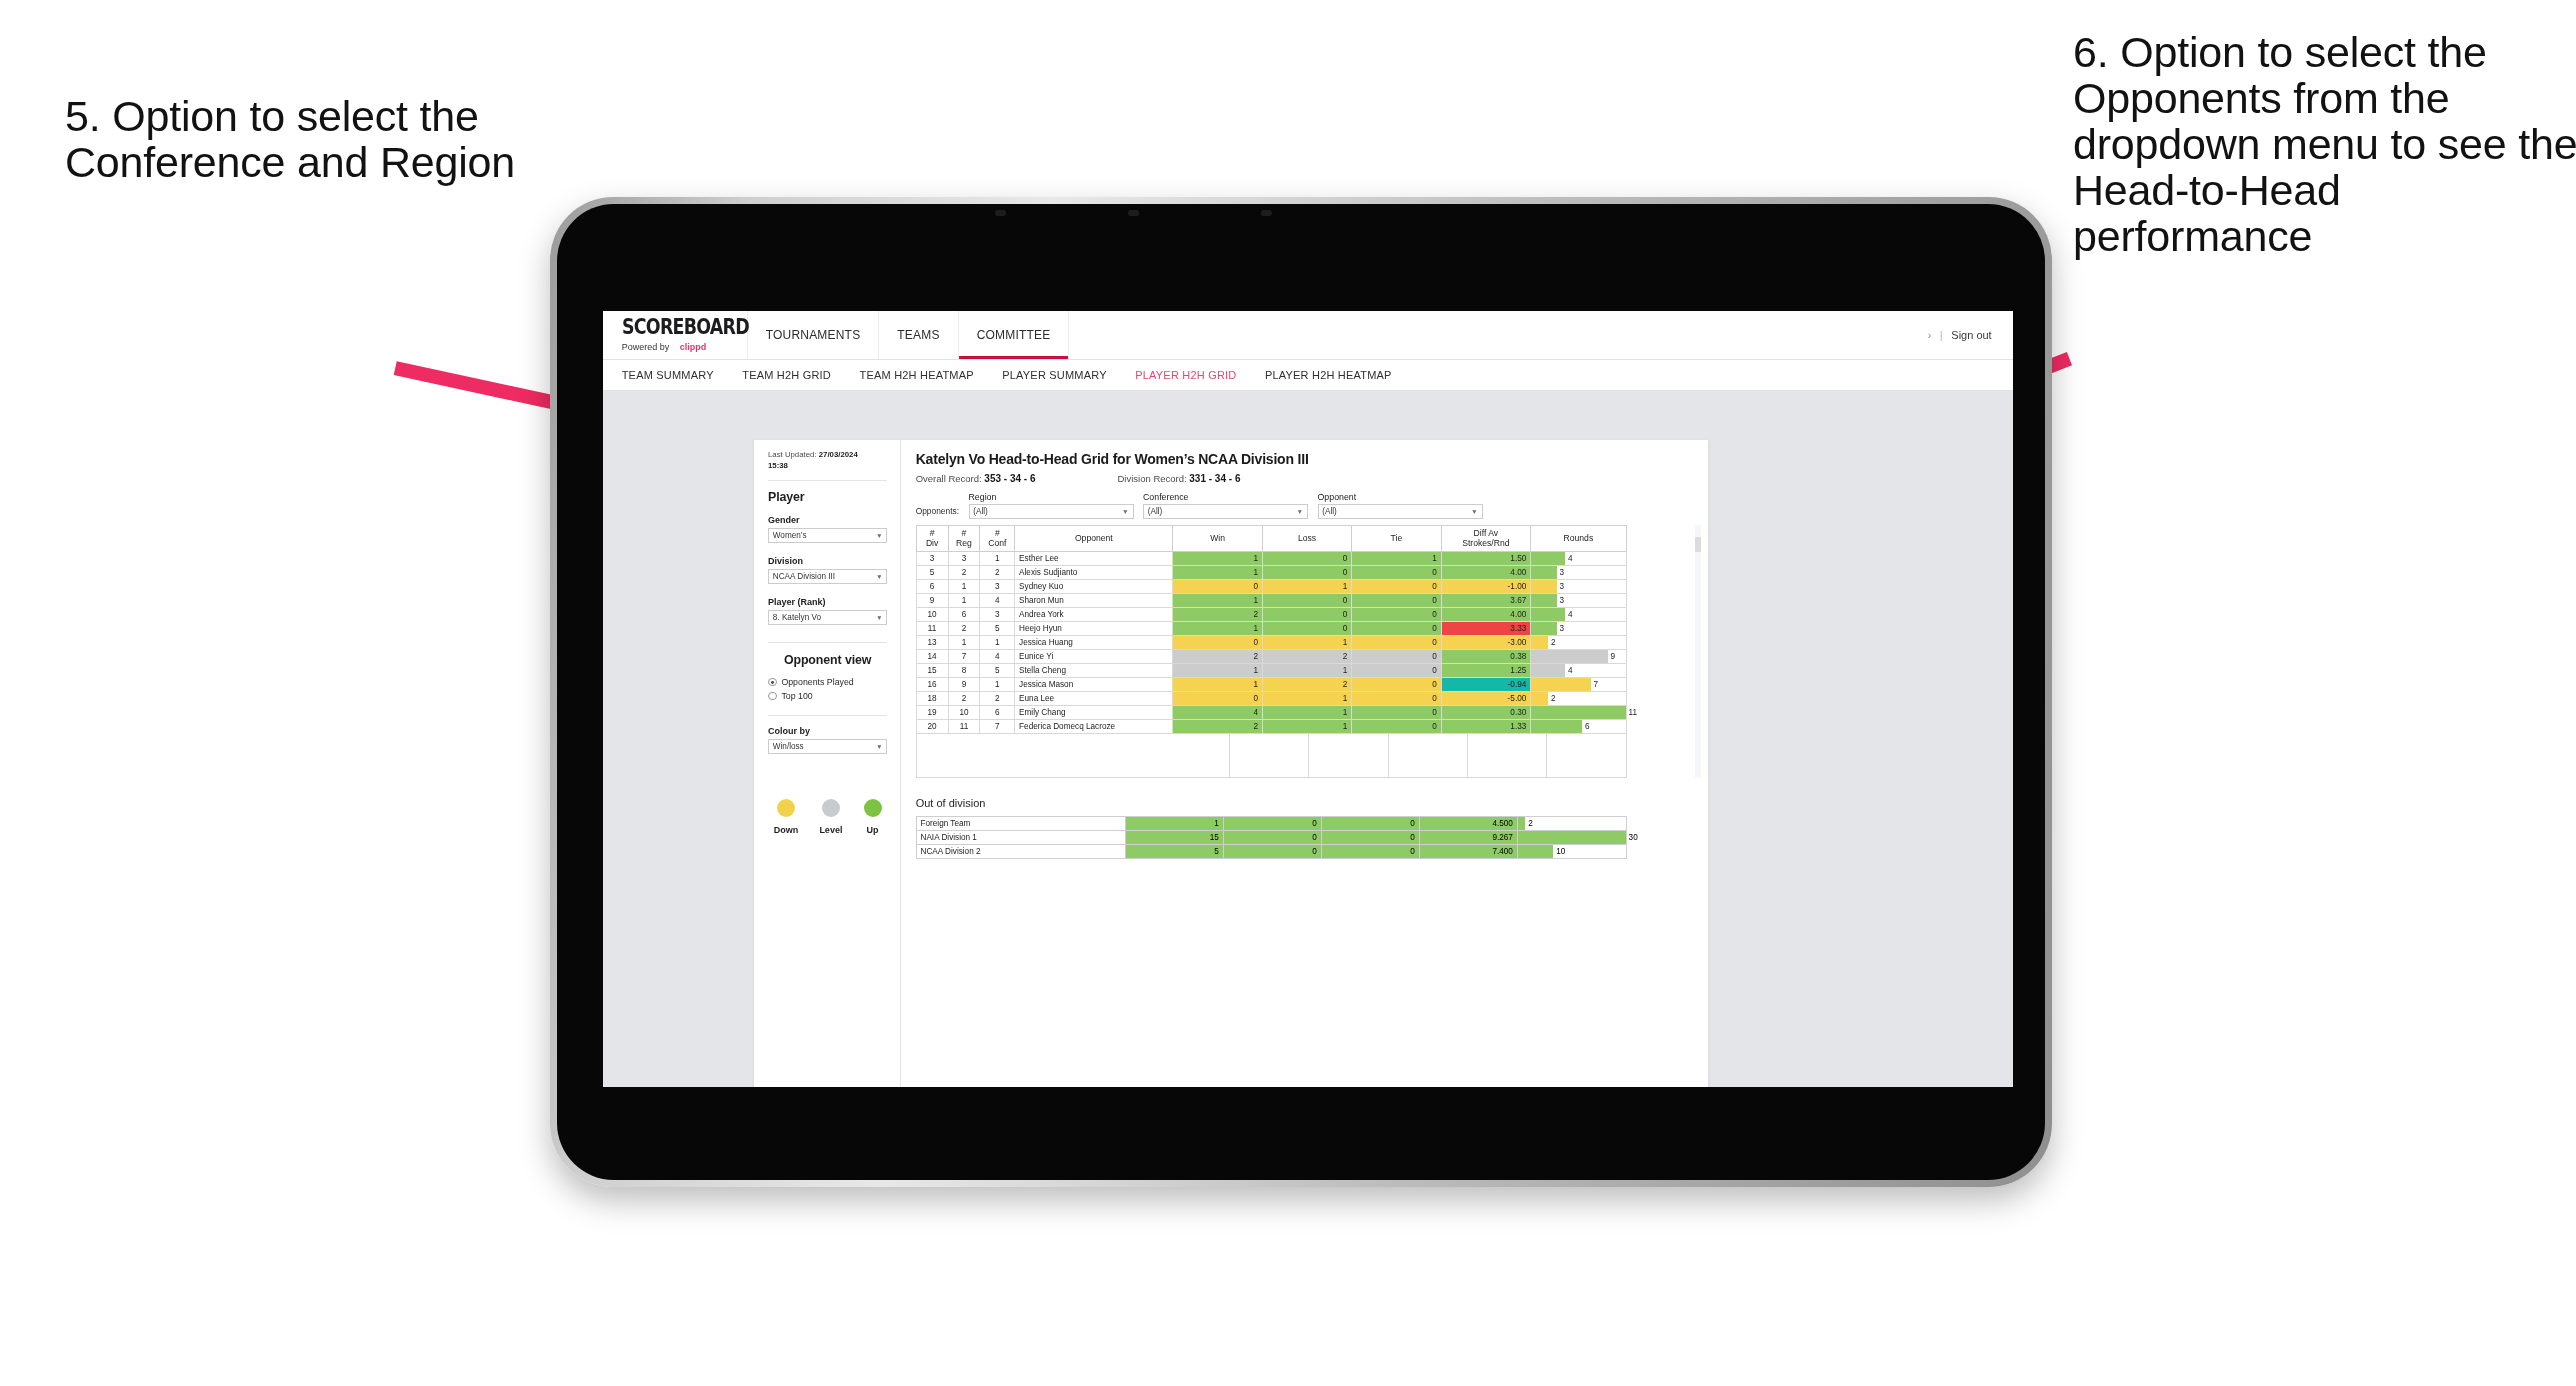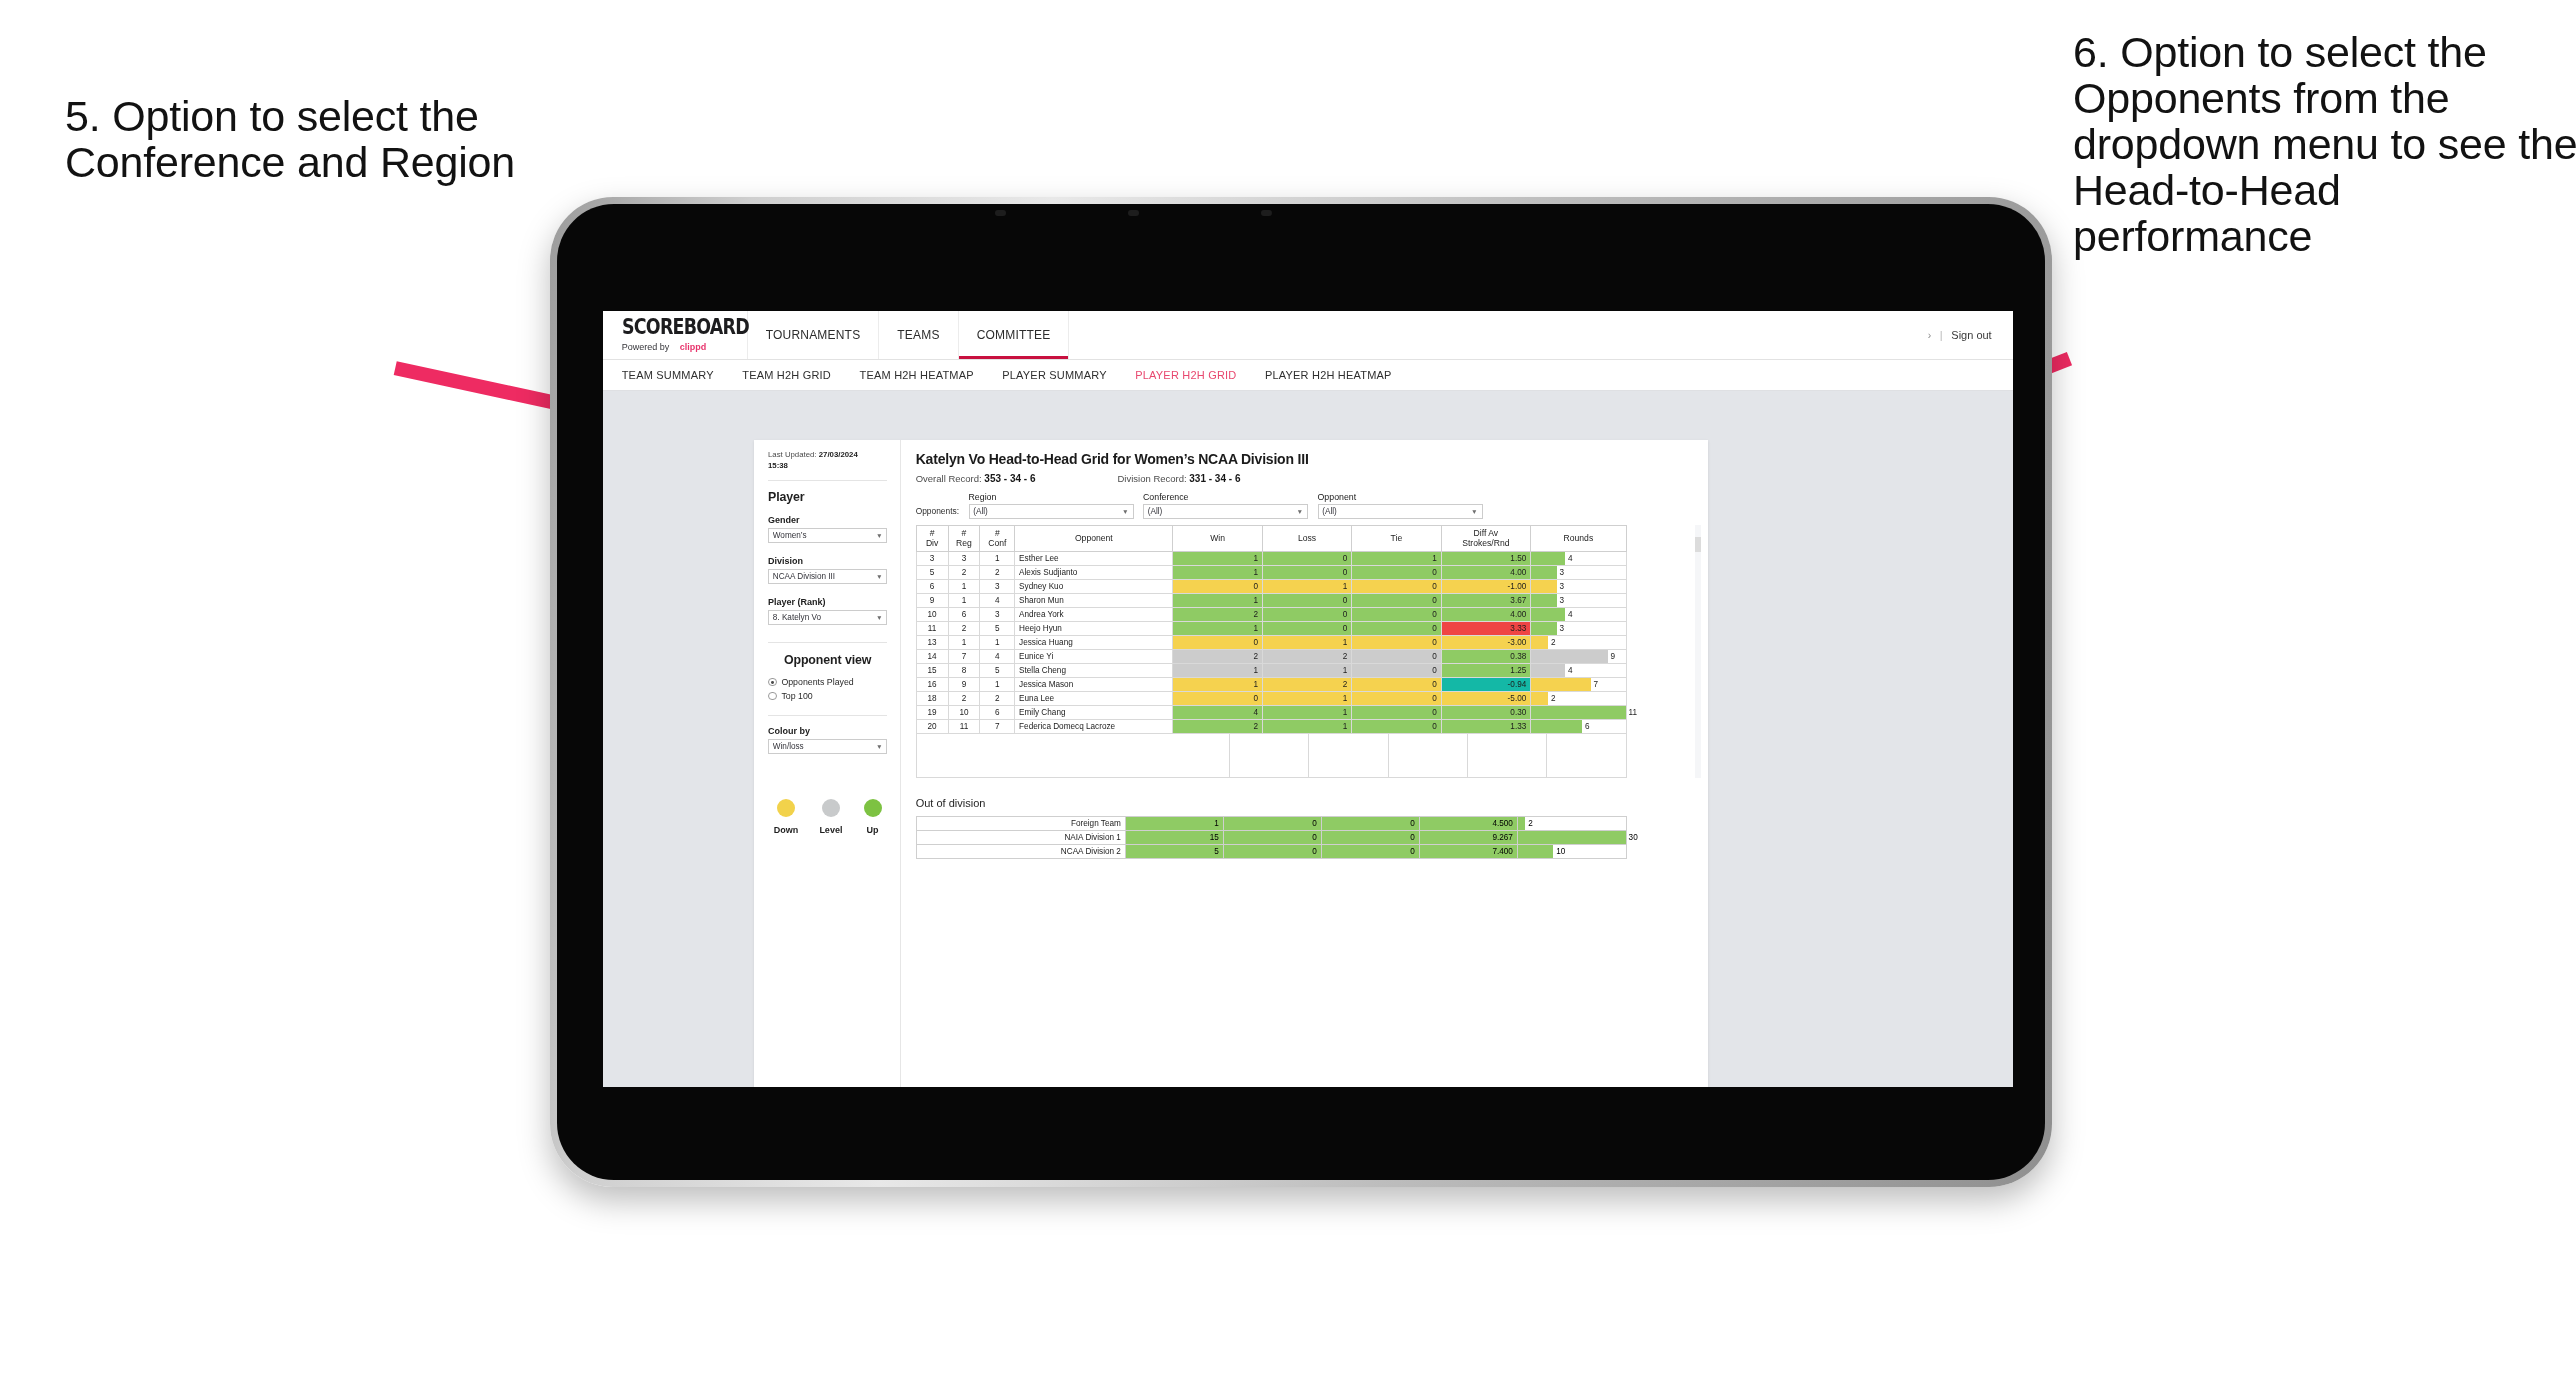--- a/index.html
+++ b/index.html
@@ -168,21 +168,21 @@
     background: #f5f6f8;
   }
   .scroller .thumb { position:absolute; left:0; width:6.7px; height: 15px; top: 11.4px; background:#dcdcdc; }
   .emptyrows { width: 711px; height: 44px; display:flex; }
   .emptyrows .cL { width: 314px; border:1px solid #d9d9d9; border-top:none; }
   .emptyrows .cS { flex:1; border:1px solid #d9d9d9; border-top:none; border-left:none; }
 
   #ood-title { font-size: 11px; color:#1f1f1f; margin: 19px 0 6.7px 0; }
   table.ood { border-collapse: collapse; width: 711px; table-layout: fixed; font-size: 8.2px; }
   table.ood td { border: 1px solid #cfcfcf; padding: 1px 3.8px; height: 14px; }
-  td.oodname { text-align: right; background:#fff; color:#1c1c1c; }
+  td.oodname { background:#fff; color:#1c1c1c; }
 </style>
 </head>
 <body>
 
 <div id="stage">
 
   <div class="annot" id="annot-left">5. Option to select the Conference and Region</div>
   <div class="annot" id="annot-right">6. Option to select the Opponents from the dropdown menu to see the Head-to-Head performance</div>
 
   <svg class="arrow-svg" viewBox="0 0 2707 1457">

